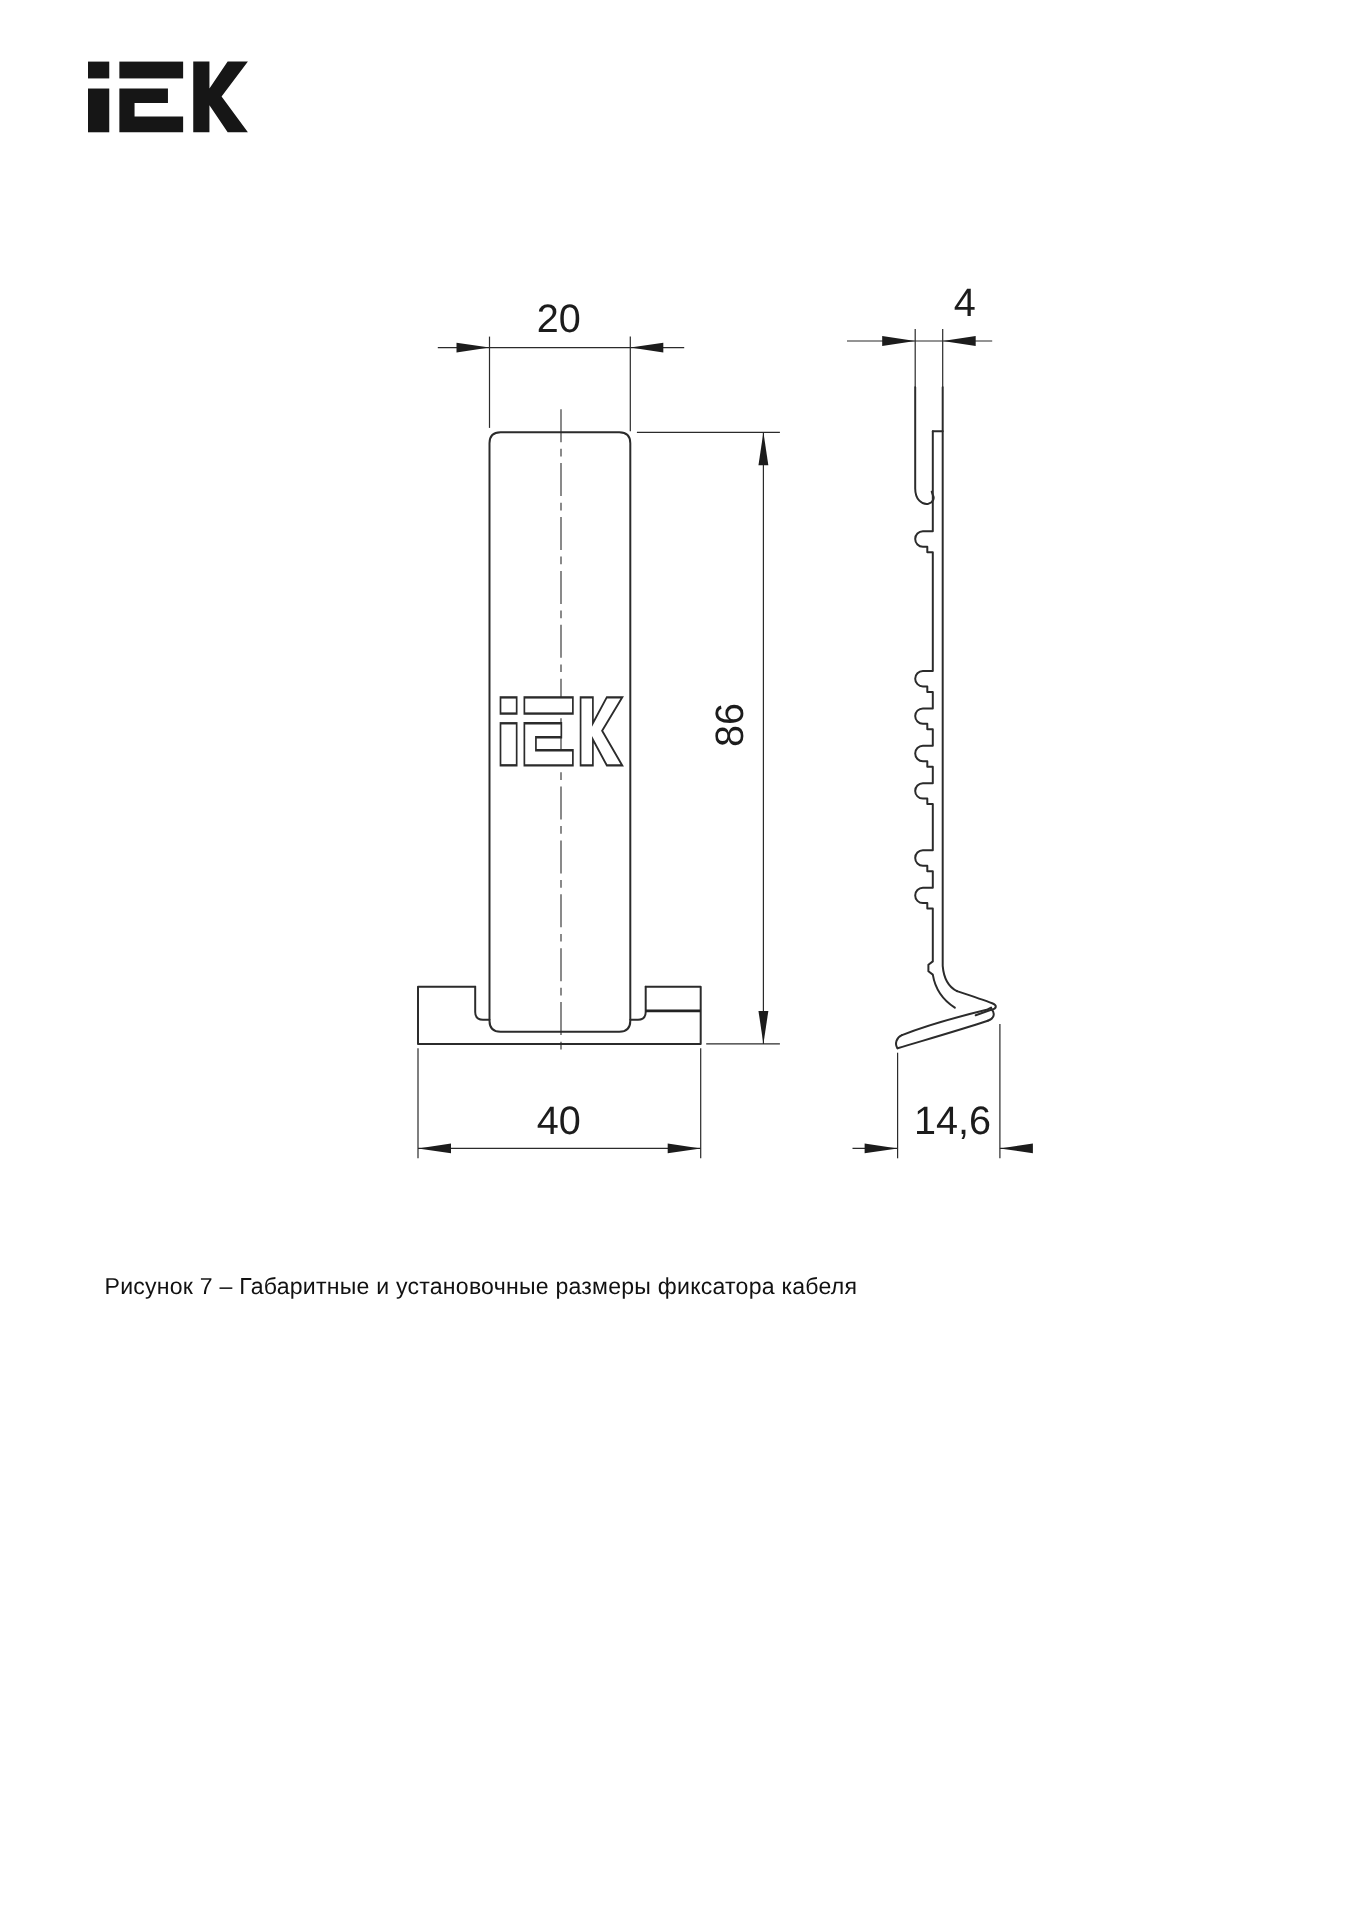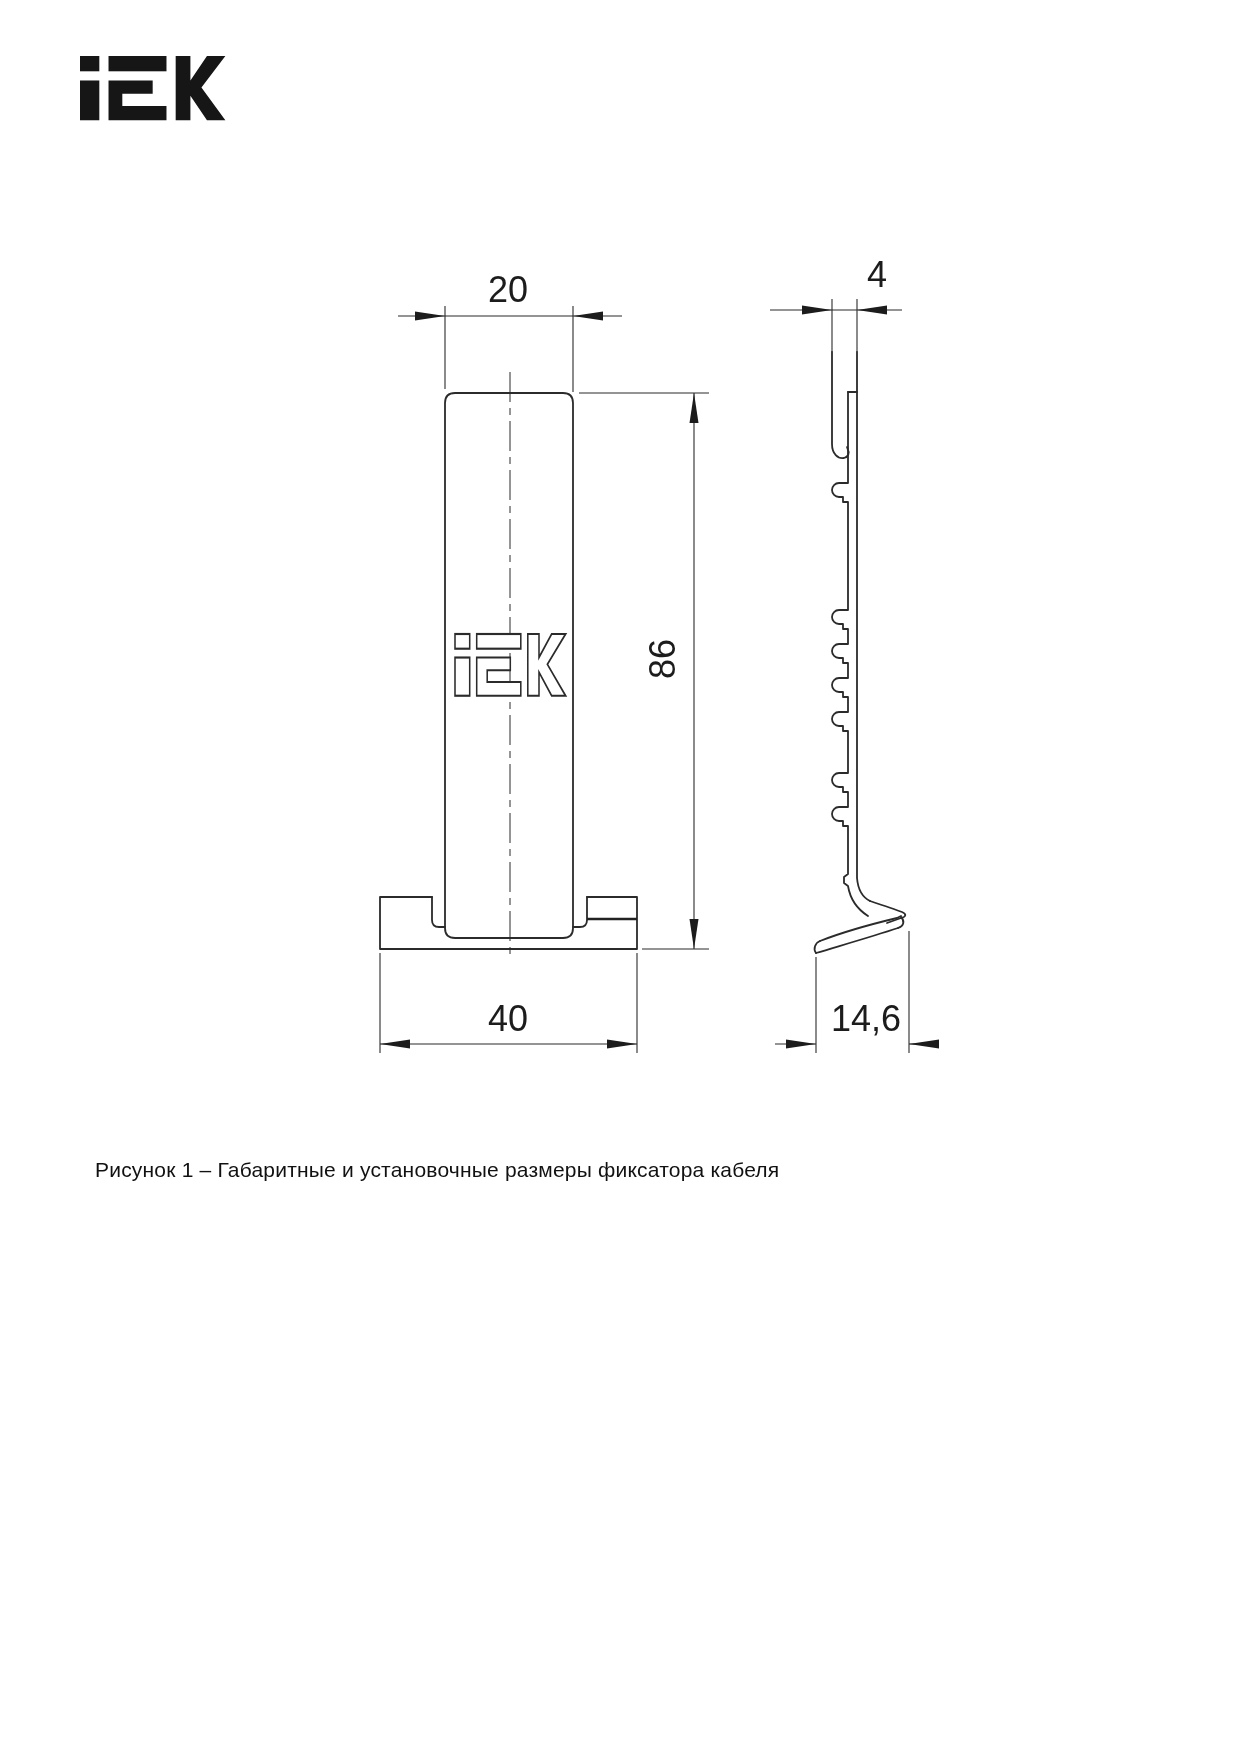--- a/index.html
+++ b/index.html
@@ -187,14 +187,14 @@
       <path class="dim-line" d="M 816 957 V 1053"></path>
       <path class="dim-line" d="M 909 931 V 1053"></path>
       <path class="dim-line" d="M 775 1044 H 816"></path>
       <path class="dim-line" d="M 909 1044 H 938"></path>
       <polygon class="arrow" points="816,1044 786,1039.5 786,1048.5"></polygon>
       <polygon class="arrow" points="909,1044 939,1039.5 939,1048.5"></polygon>
       <text class="dim-text" x="866" y="1031" text-anchor="middle">14,6</text>
     </g>
   </svg>
 
-  <div id="caption">Рисунок 1 – Габаритные и установочные размеры фиксатора кабеля</div>
+  <div id="caption">Рисунок 7 – Габаритные и установочные размеры фиксатора кабеля</div>
 </div>
 
 </body></html>

